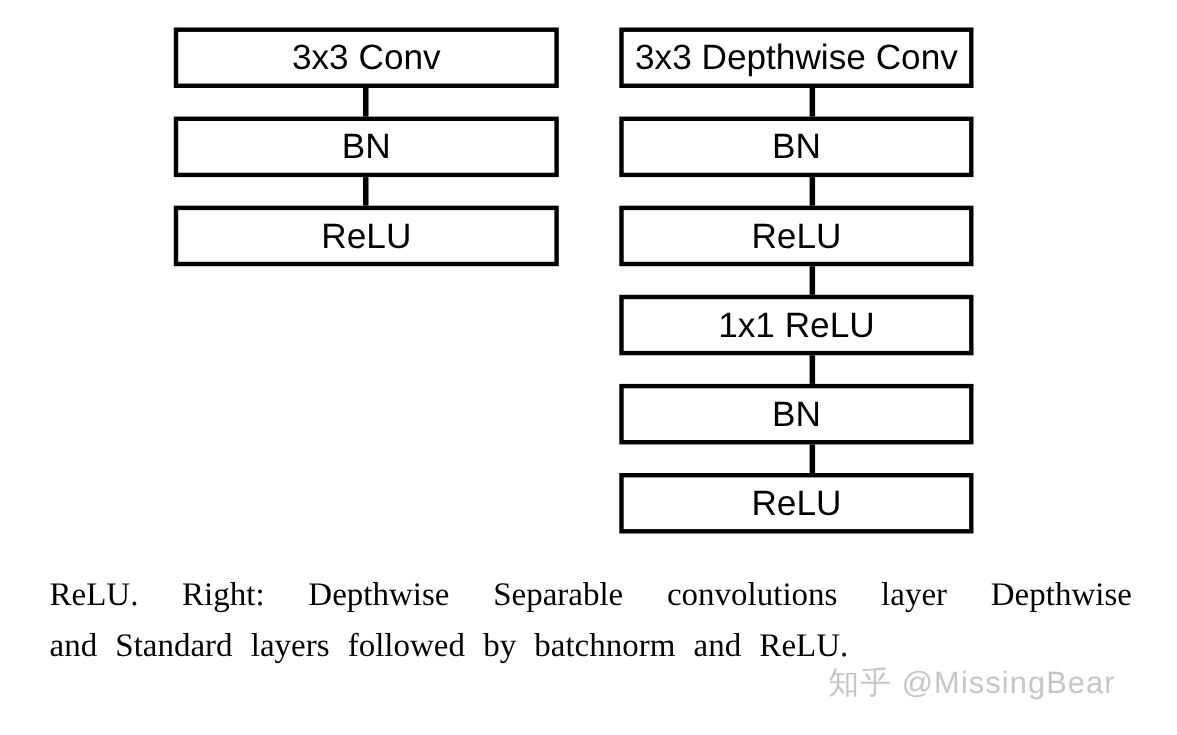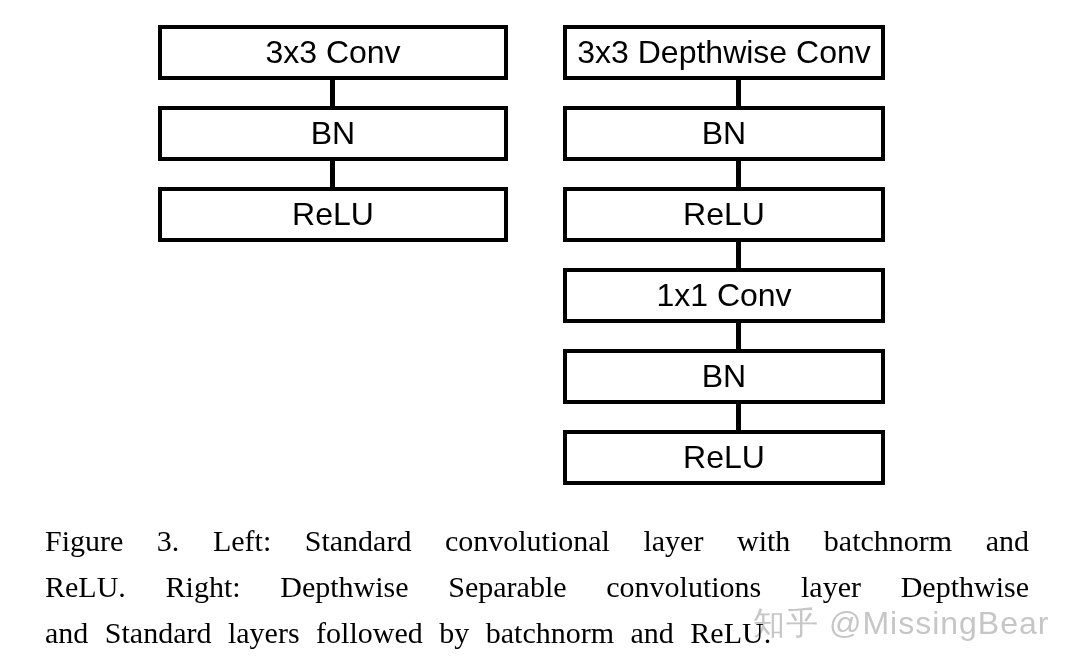--- a/index.html
+++ b/index.html
@@ -71,21 +71,21 @@
   .cap-line.last {
     text-align: left;
     word-spacing: 9px;
   }
   
   .watermark {
     position: absolute;
     left: 753px;
     top: 602px;
     font-family: "Liberation Sans", sans-serif;
-    font-size: 32px;
+    font-size: 28px;
     letter-spacing: 1px;
     color: #c6c6c6;
     white-space: nowrap;
     z-index: 2;
   }
 </style>
 </head>
 <body>
 
 <div class="canvas">
@@ -95,27 +95,26 @@
   <div class="box bl row1">BN</div>
   <div class="conn cl c1"></div>
   <div class="box bl row2">ReLU</div>
 
   <div class="box br row0">3x3 Depthwise Conv</div>
   <div class="conn cr c0"></div>
   <div class="box br row1">BN</div>
   <div class="conn cr c1"></div>
   <div class="box br row2">ReLU</div>
   <div class="conn cr c2"></div>
-  <div class="box br row3">1x1 Conv</div>
+  <div class="box br row3">1x1 ReLU</div>
   <div class="conn cr c3"></div>
   <div class="box br row4">BN</div>
   <div class="conn cr c4"></div>
   <div class="box br row5">ReLU</div>
 
   <div class="watermark">知乎 @MissingBear</div>
 
   <div class="caption">
-    <div class="cap-line justify">Figure 3. Left: Standard convolutional layer with batchnorm and</div>
     <div class="cap-line justify">ReLU. Right: Depthwise Separable convolutions layer Depthwise</div>
     <div class="cap-line last">and Standard layers followed by batchnorm and ReLU.</div>
   </div>
 
 </div>
 
 </body></html>

